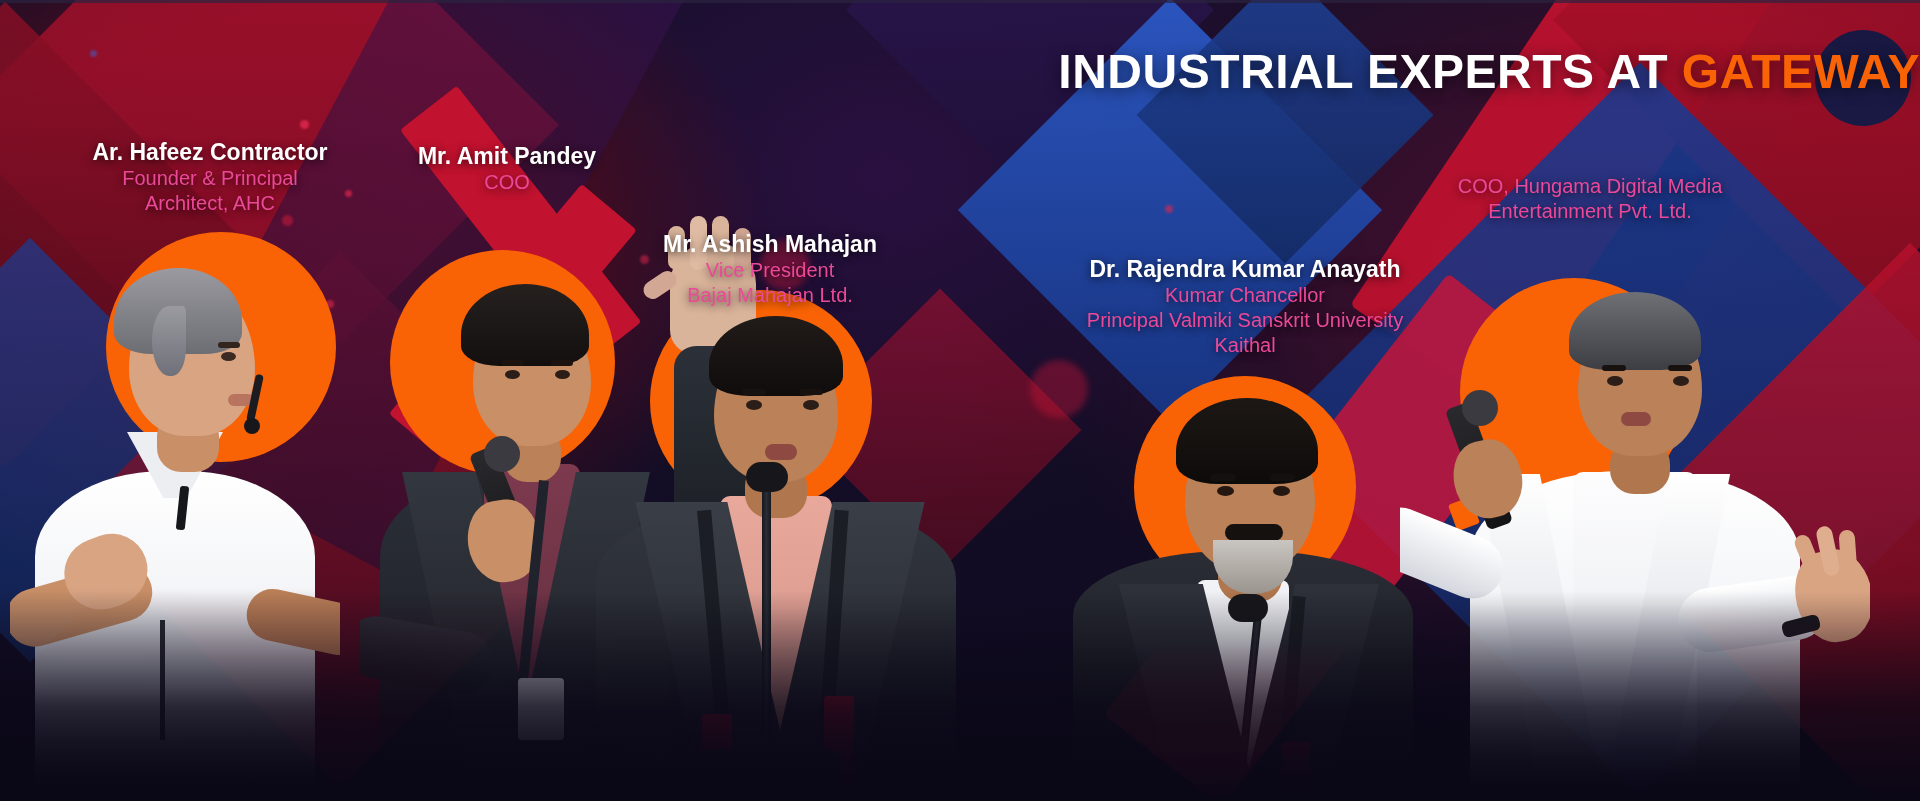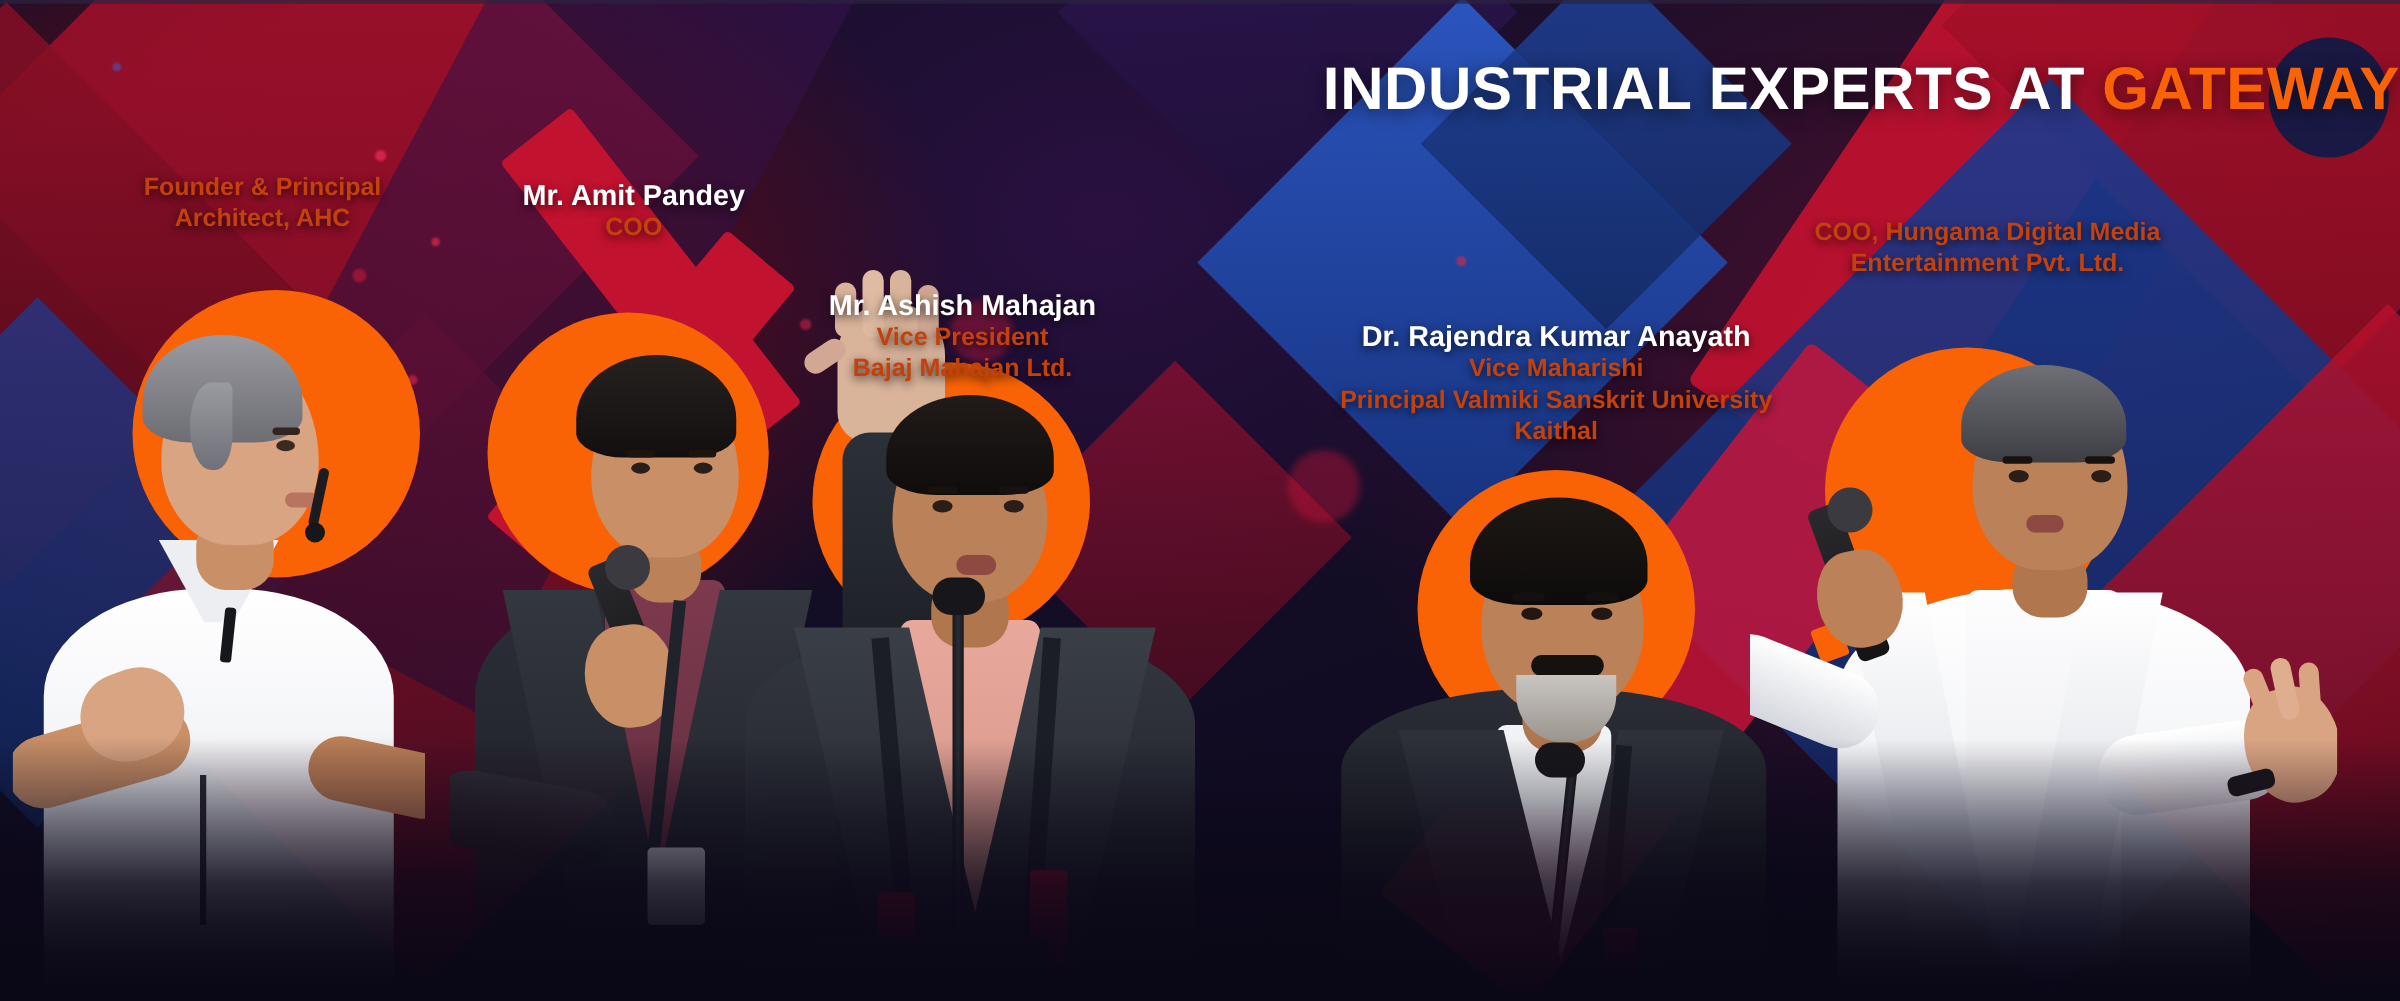--- a/index.html
+++ b/index.html
@@ -73,21 +73,21 @@
     color:#ffffff; z-index:40; line-height:1;
     text-shadow:0 3px 14px rgba(0,0,0,.55);
     white-space:nowrap;
   }
   #title .accent { color:#f96305; }
 
   
   .speaker { position:absolute; z-index:20; }
   .sp-label { position:absolute; text-align:center; z-index:35; text-shadow:0 2px 8px rgba(0,0,0,.7); white-space:nowrap; }
   .sp-name { color:#ffffff; font-weight:bold; font-size:23px; line-height:1.22; }
-  .sp-role { color:#c2410c; font-size:20px; line-height:1.26; font-weight:bold; }
+  .sp-role { color:#ec4899; font-size:20px; line-height:1.26; font-weight:normal; }
 
   .circle {
     position:absolute; border-radius:50%; background:#f96305; z-index:21;
   }
   .portrait { position:absolute; z-index:25; overflow:hidden; }
   .portrait .mask {
     position:absolute; inset:0;
     -webkit-mask-image:linear-gradient(180deg,#000 0%,#000 62%,rgba(0,0,0,.75) 80%,rgba(0,0,0,0) 100%);
     mask-image:linear-gradient(180deg,#000 0%,#000 62%,rgba(0,0,0,.75) 80%,rgba(0,0,0,0) 100%);
   }
@@ -179,20 +179,21 @@
         <div style="position:absolute;left:71%;top:182px;width:16px;height:16px;border-radius:50%;background:#17171b;"></div>
         <div class="arm skin-b" style="left:-6px;top:340px;width:150px;height:58px;transform:rotate(-16deg);"></div>
         <div class="hand skin-a" style="left:54px;top:300px;width:84px;height:72px;transform:rotate(-20deg);"></div>
         <div class="arm skin-c" style="left:236px;top:360px;width:120px;height:52px;transform:rotate(12deg);"></div>
         <div style="position:absolute;left:150px;top:384px;width:5px;height:120px;background:#2a2c33;"></div>
         <div style="position:absolute;left:168px;top:250px;width:9px;height:44px;border-radius:3px;background:#16171b;transform:rotate(6deg);"></div>
       </div>
     </div>
   </div>
   <div class="sp-label" style="left:0px;top:138px;width:420px;">
+    <div class="sp-name">Ar. Hafeez Contractor</div>
     <div class="sp-role">Founder &amp; Principal</div>
     <div class="sp-role">Architect, AHC</div>
   </div>
 
   <div class="circle" style="left:390px;top:250px;width:225px;height:225px;"></div>
   <div class="speaker portrait" style="left:360px;top:250px;width:330px;height:551px;">
     <div class="mask">
       <div class="fig">
         <div class="torso" style="width:290px;height:330px;background:linear-gradient(180deg,#2b2f38 0%,#23262e 45%,#191b22 75%,#121419 100%);"></div>
         <div class="shirt" style="left:52%;top:214px;width:96px;height:300px;background:linear-gradient(180deg,#7d3a4f,#5d2b3b);border-radius:10px;"></div>
@@ -281,21 +282,21 @@
         <div style="position:absolute;left:42%;top:158px;width:80px;height:54px;border-radius:0 0 48% 48%/0 0 70% 70%;background:linear-gradient(180deg,#c9c5c0,#9a948e);"></div>
         <div class="stand" style="left:186px;top:228px;width:8px;height:200px;transform:rotate(6deg);"></div>
         <div class="mic-tip" style="left:170px;top:212px;width:40px;height:28px;border-radius:15px;background:#17171b;"></div>
         <div class="lanyard" style="left:226px;top:214px;width:13px;height:200px;transform:rotate(5deg);background:#1a1d23;"></div>
         <div style="position:absolute;left:224px;top:360px;width:28px;height:70px;background:#a2132c;border-radius:3px;"></div>
       </div>
     </div>
   </div>
   <div class="sp-label" style="left:1040px;top:255px;width:410px;">
     <div class="sp-name">Dr. Rajendra Kumar Anayath</div>
-    <div class="sp-role">Vice Maharishi</div>
+    <div class="sp-role">Kumar Chancellor</div>
     <div class="sp-role">Principal Valmiki Sanskrit University</div>
     <div class="sp-role">Kaithal</div>
   </div>
 
   <div class="circle" style="left:1460px;top:278px;width:228px;height:228px;"></div>
   <div class="speaker portrait" style="left:1400px;top:282px;width:470px;height:519px;">
     <div class="mask">
       <div class="fig">
         <div class="torso" style="width:330px;height:330px;background:linear-gradient(180deg,#ffffff 0%,#f4f5f8 42%,#d2d5dd 74%,#a7abb8 100%);"></div>
         <div class="shirt" style="left:50%;top:190px;width:124px;height:300px;background:linear-gradient(180deg,#fdfdfe,#e3e5ea);border-radius:10px;"></div>

